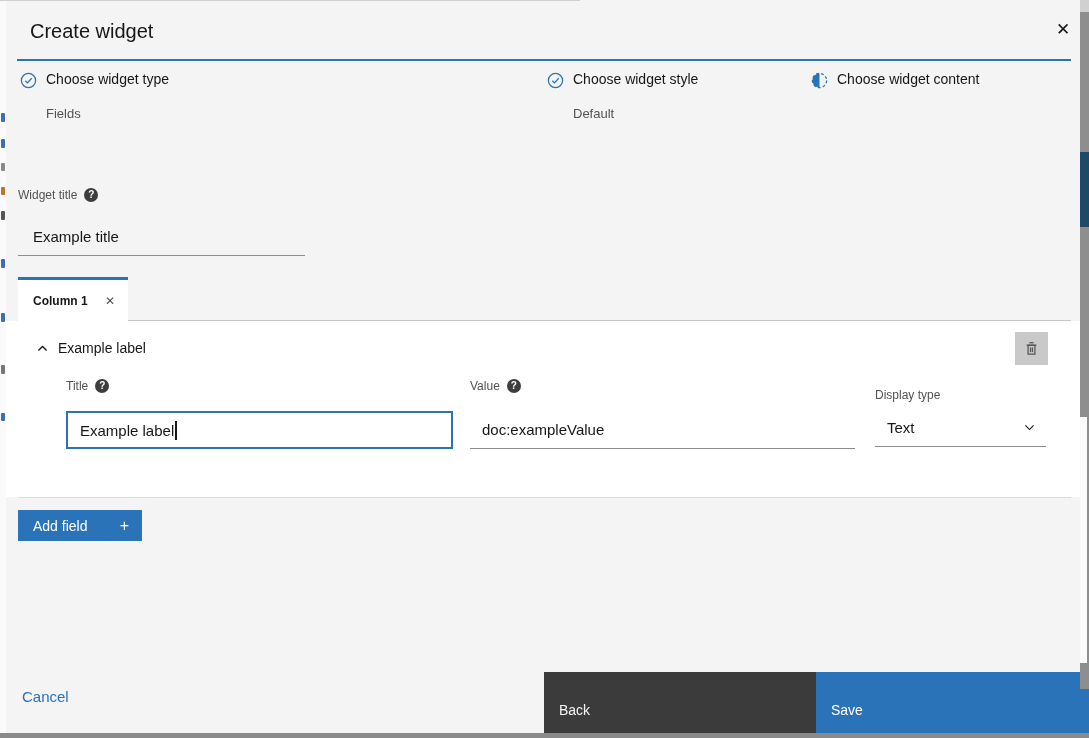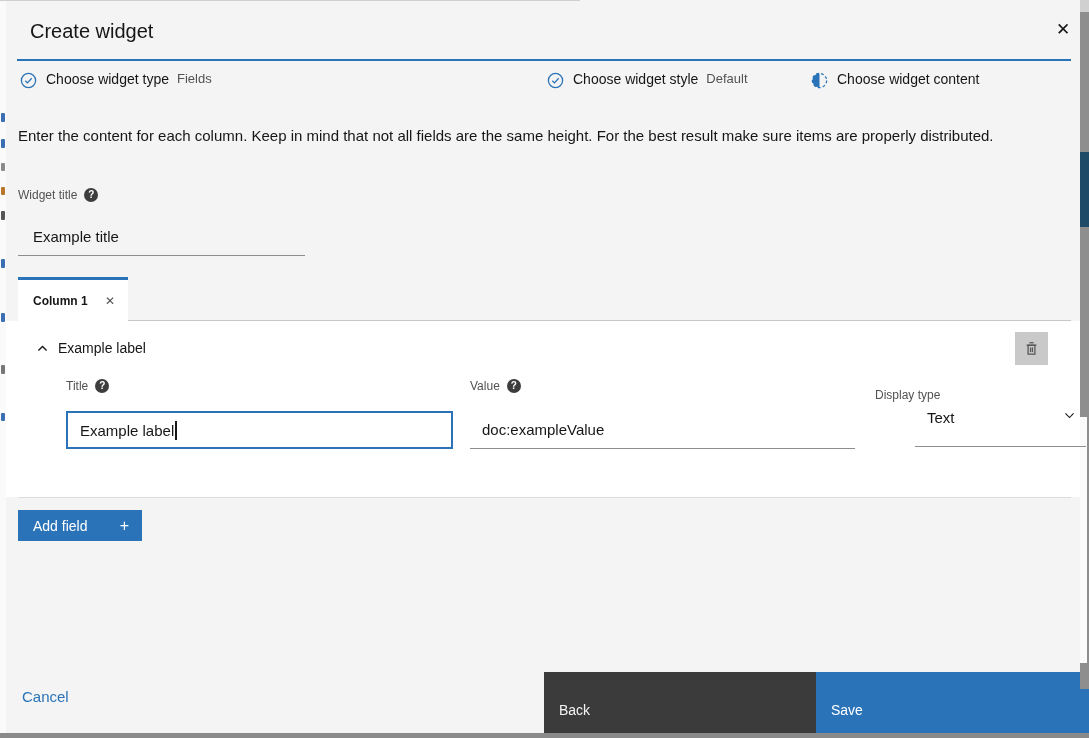--- a/index.html
+++ b/index.html
@@ -17,21 +17,21 @@
 
   
   .modal-title{left:30px;top:20px;font-size:20px;color:#161616;}
   .close-btn{left:1046px;top:12px;width:34px;height:34px;display:flex;align-items:center;justify-content:center;
              font-size:17px;color:#161616;cursor:pointer;background:transparent;border:0;}
   .header-rule{left:17px;top:59px;width:1054px;height:2px;background:var(--accent);}
 
   
   .step{top:71px;width:260px;display:flex;gap:9px;cursor:pointer;}
   .step .ic{width:17px;height:17px;flex:0 0 17px;margin-top:1px;color:var(--accent);}
-  .step .tx{display:flex;flex-direction:row;gap:8px;}
+  .step .tx{display:flex;flex-direction:column;gap:19px;}
   .step .lbl{font-size:14px;color:#161616;line-height:16px;}
   .step .sub{font-size:13px;color:#525252;line-height:15px;}
 
   
   .desc{left:18px;top:124px;width:1046px;font-size:15px;line-height:24px;color:#161616;}
   .field-label{font-size:12px;color:#525252;display:flex;align-items:center;gap:7px;}
   .help{width:14px;height:14px;border-radius:50%;background:#3d3d3d;color:#ffffff;font-size:10px;font-weight:bold;
         display:inline-flex;align-items:center;justify-content:center;line-height:14px;cursor:pointer;}
   .wtitle-label{left:18px;top:188px;}
   .text-field{display:flex;align-items:center;font-size:15px;color:#161616;background:transparent;
@@ -54,22 +54,22 @@
   .trash-btn{left:1015px;top:332px;width:33px;height:33px;background:#c9c9c9;border:0;display:flex;
              align-items:center;justify-content:center;color:#585858;cursor:pointer;}
 
   .title-label{left:66px;top:379px;}
   .value-label{left:470px;top:379px;justify-content:space-between;}
   .dtype-label{left:875px;top:388px;}
   .title-input{left:66px;top:411px;width:387px;height:38px;background:#ffffff;border:2px solid var(--accent);
                border-bottom:2px solid var(--accent);box-sizing:border-box;padding-left:12px;}
   .caret{display:inline-block;width:2px;height:19px;background:#161616;margin-left:1px;}
   .value-input{left:470px;top:411px;width:385px;height:38px;box-sizing:border-box;padding-left:12px;}
-  .dtype-select{left:915px;top:409px;width:171px;height:38px;box-sizing:border-box;padding-left:12px;
-                border-bottom:1px solid #8d8d8d;display:flex;align-items:flex-start;font-size:15px;color:#161616;cursor:pointer;}
+  .dtype-select{left:875px;top:409px;width:171px;height:38px;box-sizing:border-box;padding-left:12px;
+                border-bottom:1px solid #8d8d8d;display:flex;align-items:center;font-size:15px;color:#161616;cursor:pointer;}
   .dtype-select .chev{margin-left:auto;margin-right:10px;color:#161616;}
 
   
   .add-field{left:18px;top:510px;width:124px;height:31px;background:var(--accent);border:0;color:#ffffff;
              font-size:14px;display:flex;align-items:center;padding:0 13px 0 15px;box-sizing:border-box;cursor:pointer;}
   .add-field .plus{margin-left:auto;font-size:16px;line-height:16px;}
 
   
   .cancel-link{left:22px;top:688px;font-size:15px;color:var(--accent);background:transparent;border:0;cursor:pointer;padding:0;}
   .footer-btn{top:672px;height:61px;border:0;text-align:left;vertical-align:top;font-size:14px;
@@ -140,21 +140,20 @@
           <circle cx="8" cy="8" r="6.7" fill="none" stroke="currentColor" stroke-width="1.2" stroke-dasharray="2.6 2.1"></circle>
           <path d="M8 1.3 A6.7 6.7 0 0 0 8 14.7 Z" fill="currentColor"></path>
         </svg>
     </span>
     <span class="tx">
       <span class="lbl">Choose widget content</span>
       <span class="sub"></span>
     </span>
   </div>
 
-  <p class="abs desc" style="margin:0;">Enter the content for each column. Keep in mind that not all fields are the same height. For the best result make sure items are properly distributed.</p>
 
   <div class="abs field-label wtitle-label">
     <span>Widget title</span>
     <span class="help">?</span>
   </div>
   <div class="abs text-field wtitle-input" role="textbox">
     <span>Example title</span>
   </div>
 
   <div class="abs tab">

